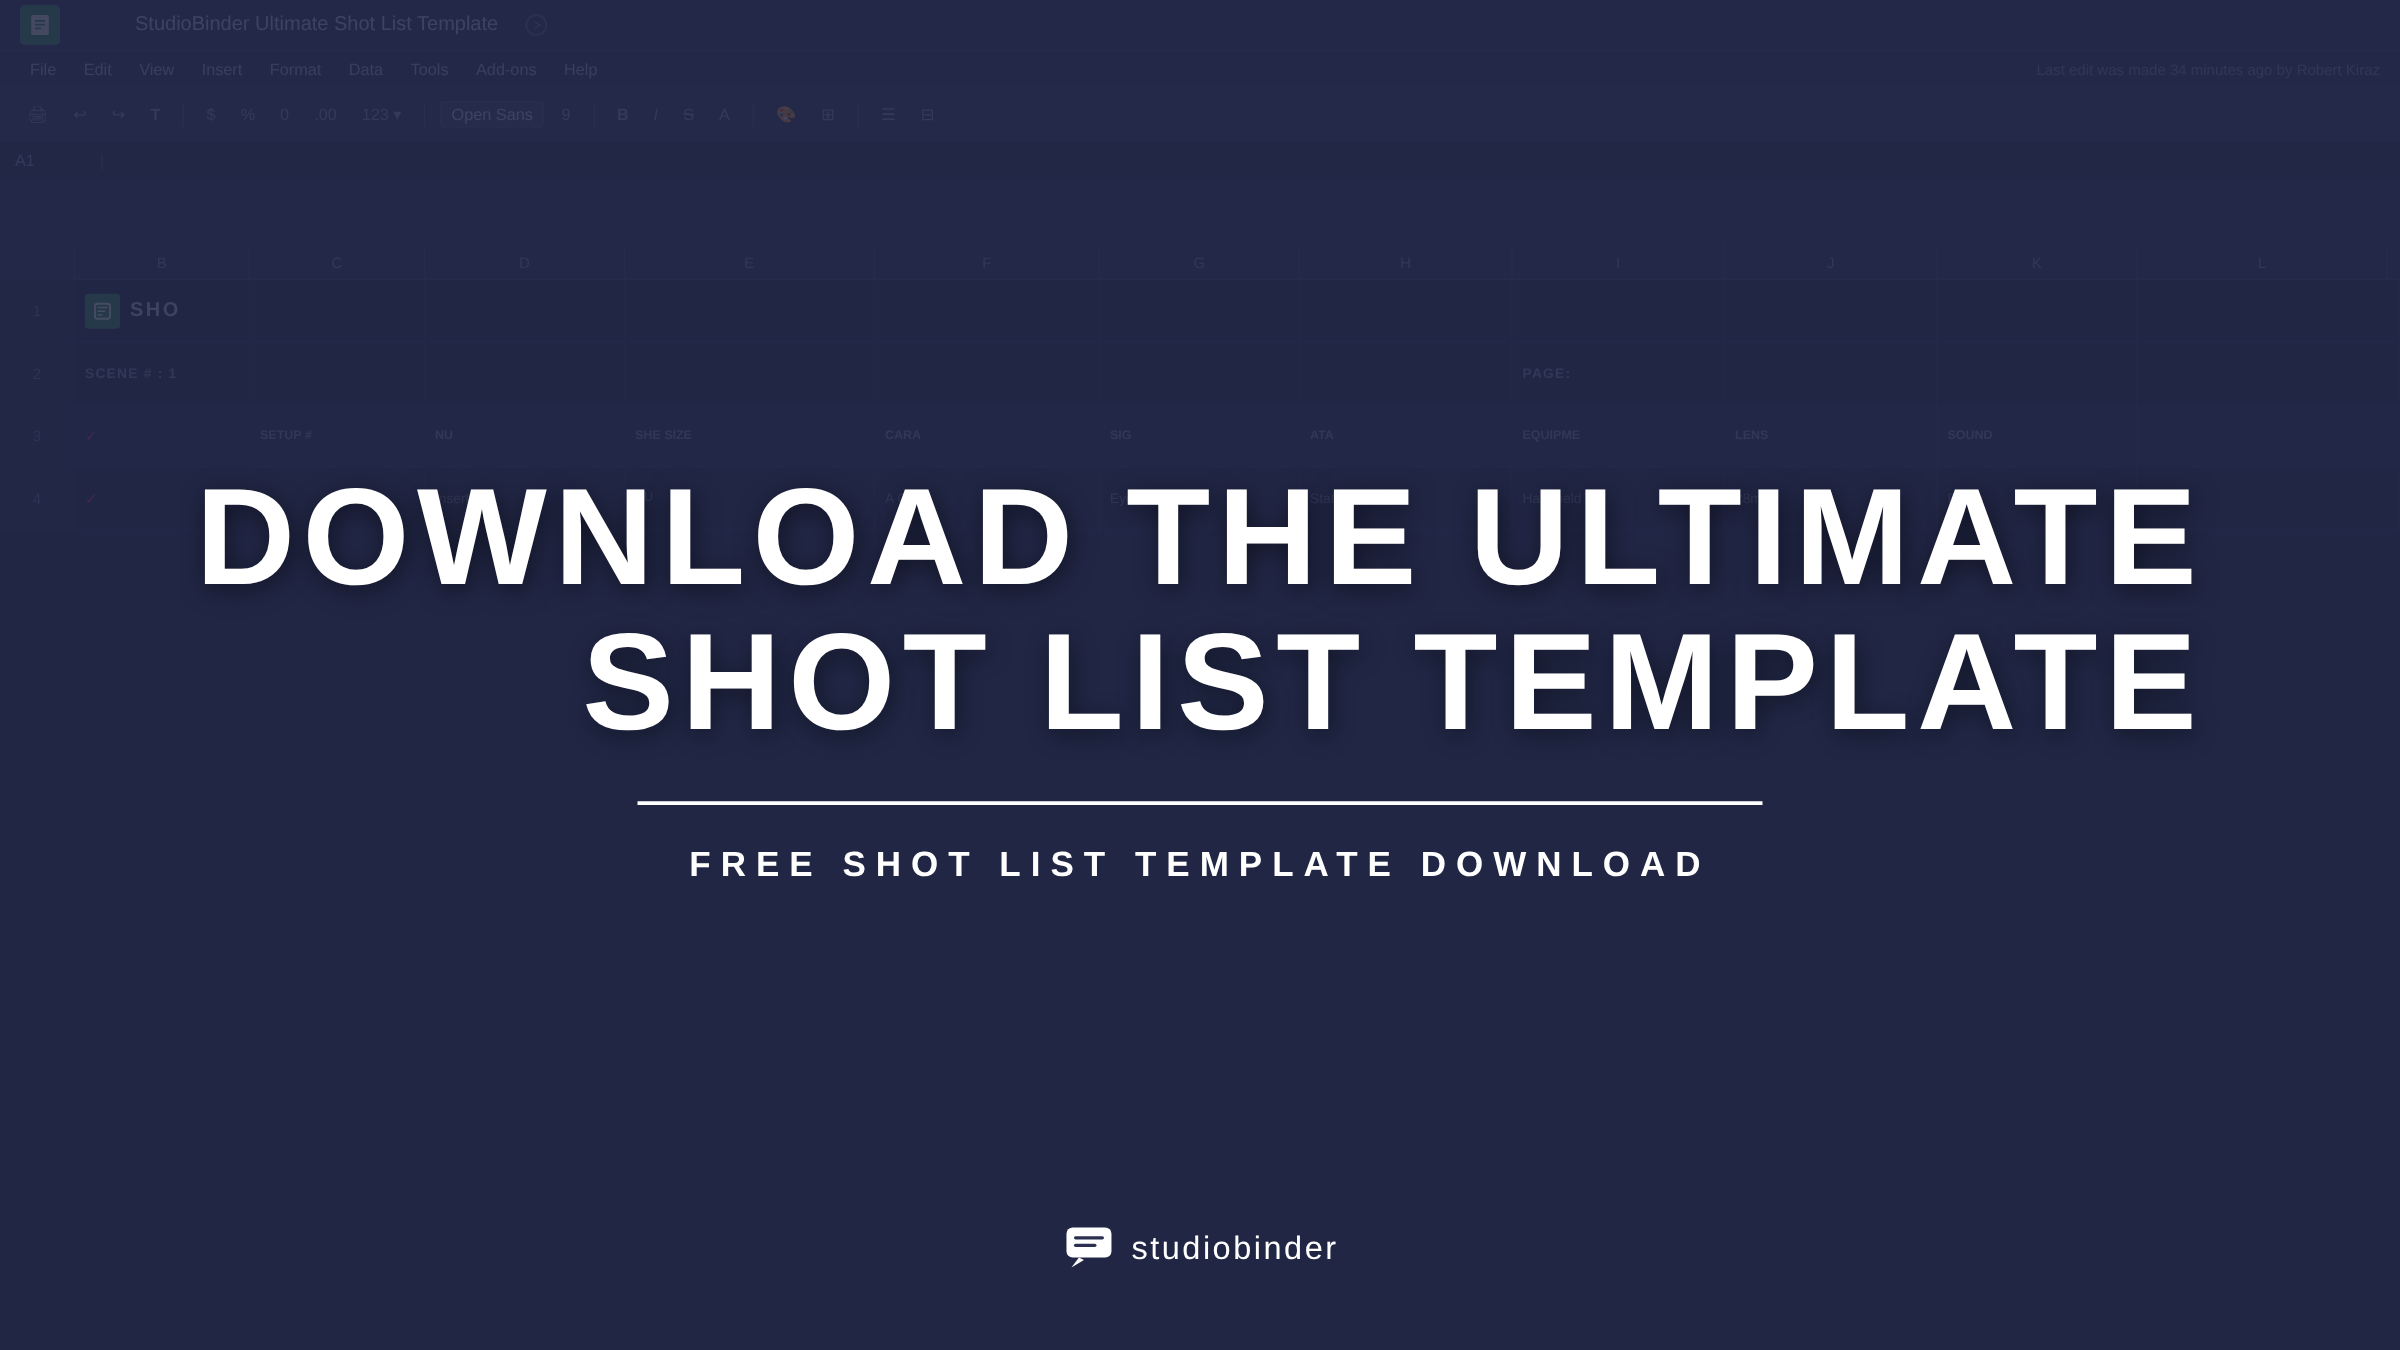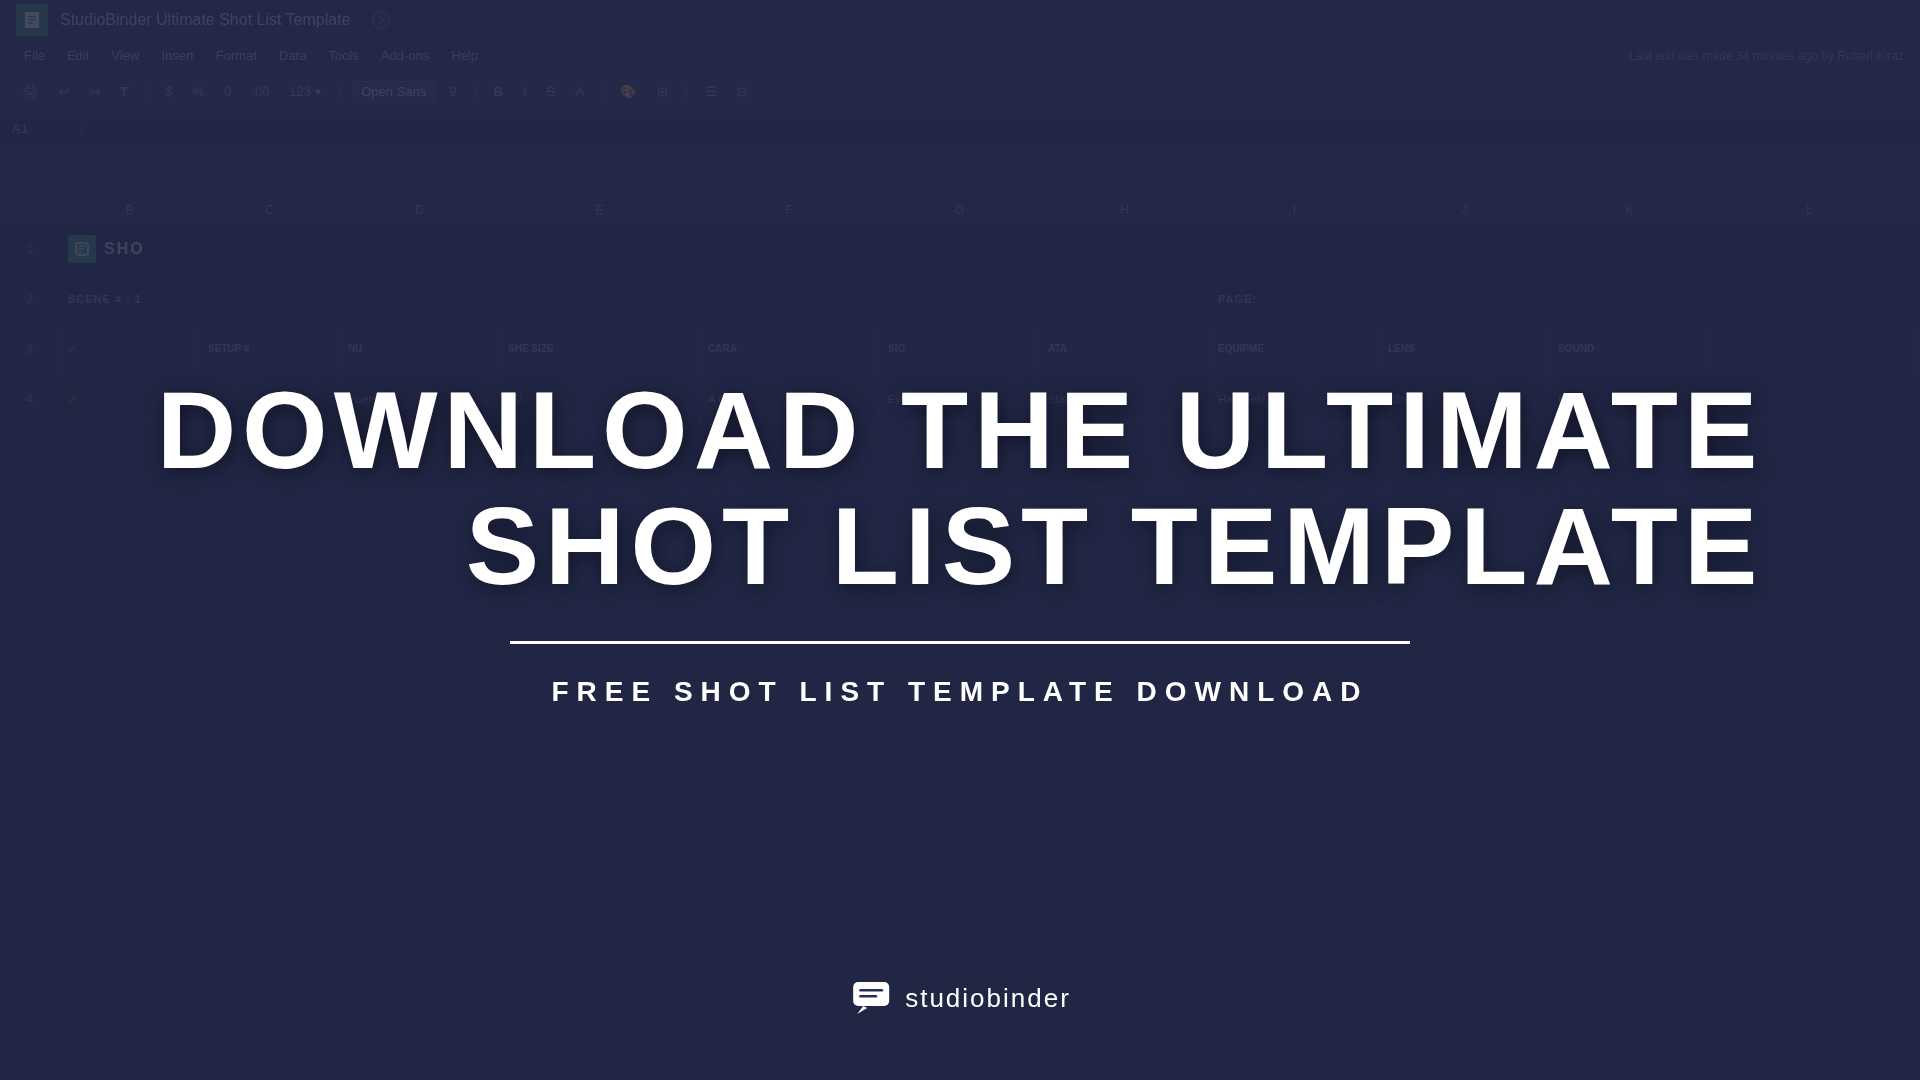--- a/index.html
+++ b/index.html
@@ -48,20 +48,21 @@
       border-radius: 4px;
       display: flex;
       align-items: center;
       justify-content: center;
     }
 
     .sheets-title {
       color: #c8cbe8;
       font-size: 16px;
       font-weight: 500;
+      margin-left: 48px;
     }
 
     .sheets-menu-bar {
       height: 30px;
       background: #3a3f6a;
       display: flex;
       align-items: center;
       padding: 0 16px;
       gap: 6px;
       border-top: 1px solid #4a5080;

